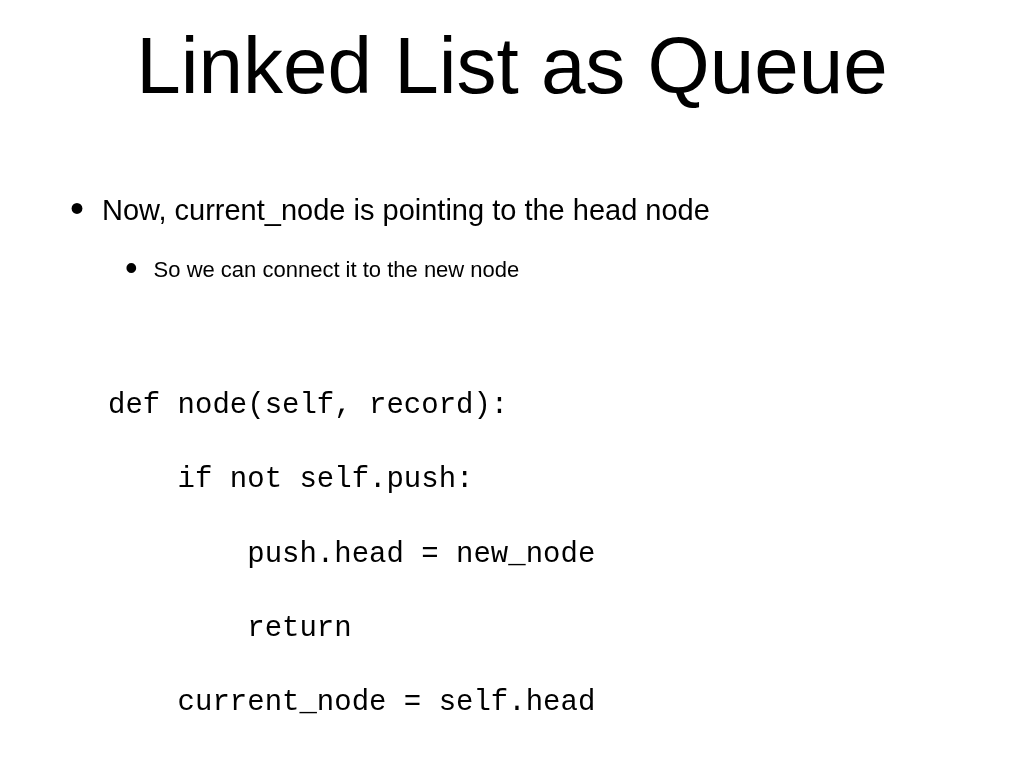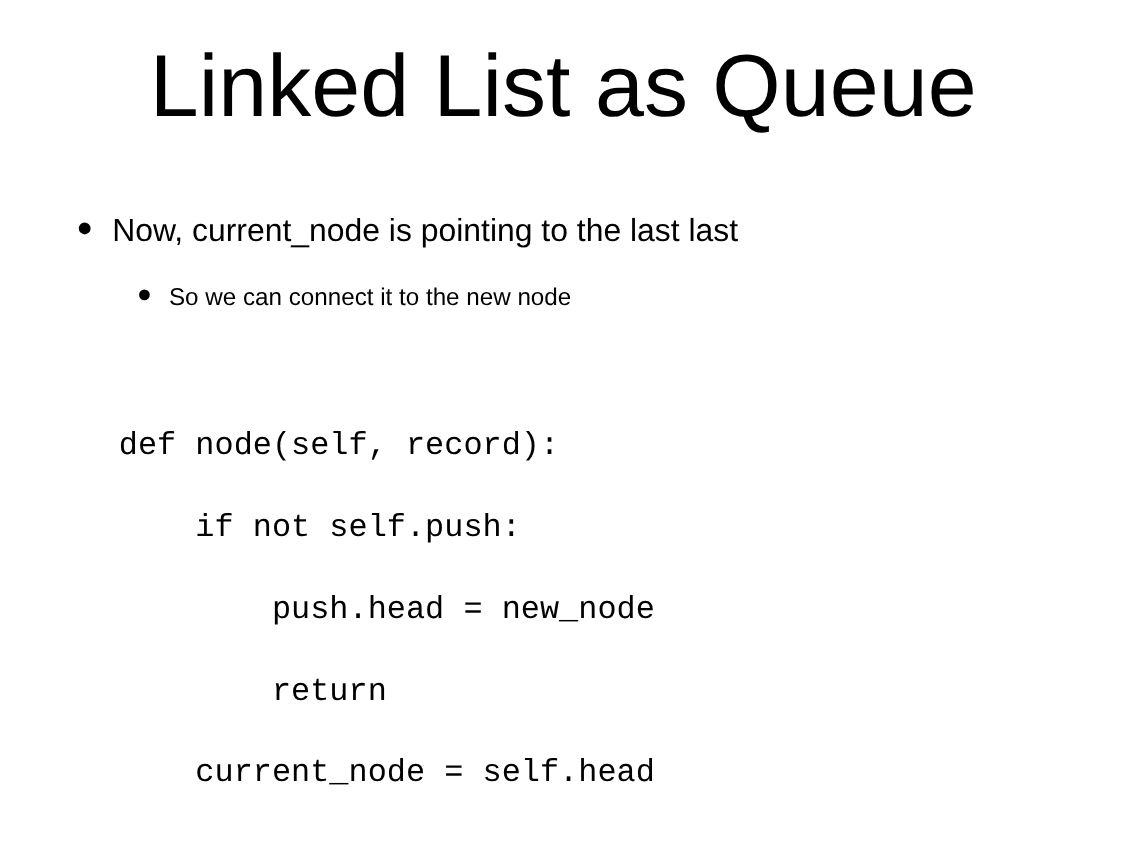--- a/index.html
+++ b/index.html
@@ -12,21 +12,21 @@
     color: #000;
   }
   .slide {
     position: relative;
     width: 1024px;
     height: 768px;
     box-sizing: border-box;
   }
   .title {
     position: absolute;
-    top: 32px;
+    top: 20px;
     left: 0;
     width: 100%;
     text-align: center;
     font-size: 80px;
     font-weight: 400;
     letter-spacing: 0px;
   }
   .bullets {
     position: absolute;
     top: 190px;
@@ -80,21 +80,21 @@
 </head>
 <body>
 
 <div class="slide">
 
   <div class="title">Linked List as Queue</div>
 
   <div class="bullets">
     <div class="b1">
       <span class="dot">•</span>
-      <span class="text">Now, current_node is pointing to the last last</span>
+      <span class="text">Now, current_node is pointing to the head node</span>
     </div>
     <div class="b2">
       <span class="dot">•</span>
       <span class="text">So we can connect it to the new node</span>
     </div>
   </div>
 
   <div class="code-block">
 <span class="code-line">def node(self, record):</span>
 <span class="code-line">    if not self.push:</span>

